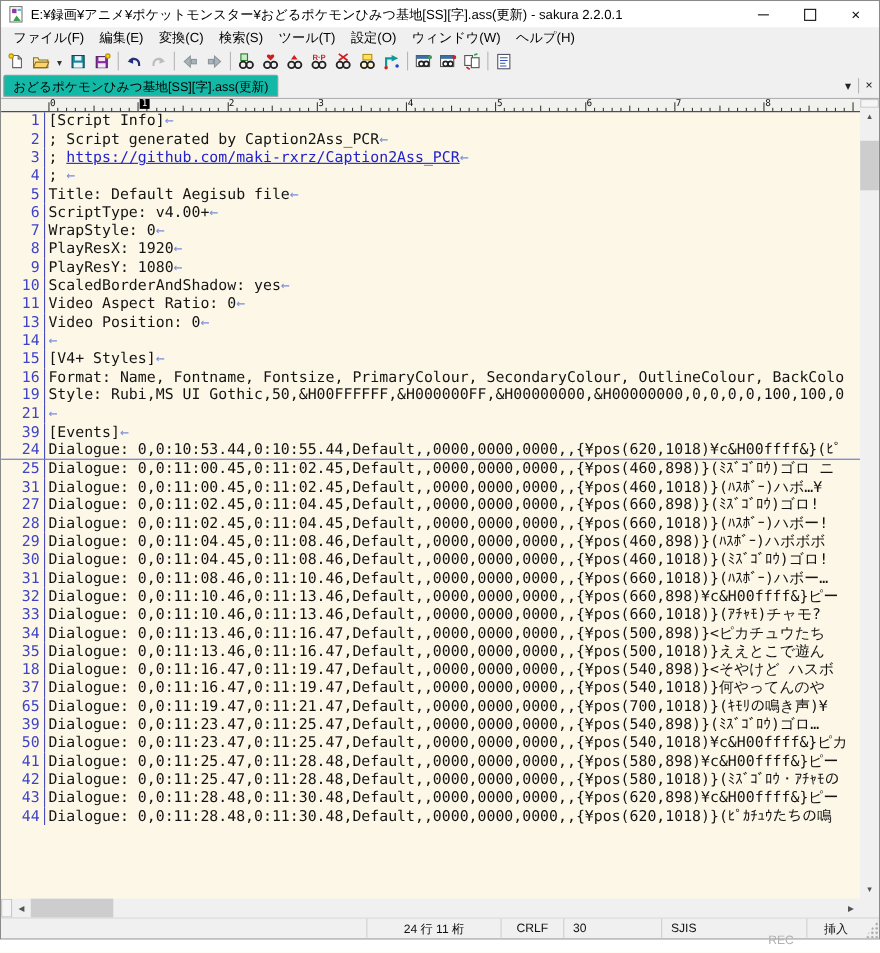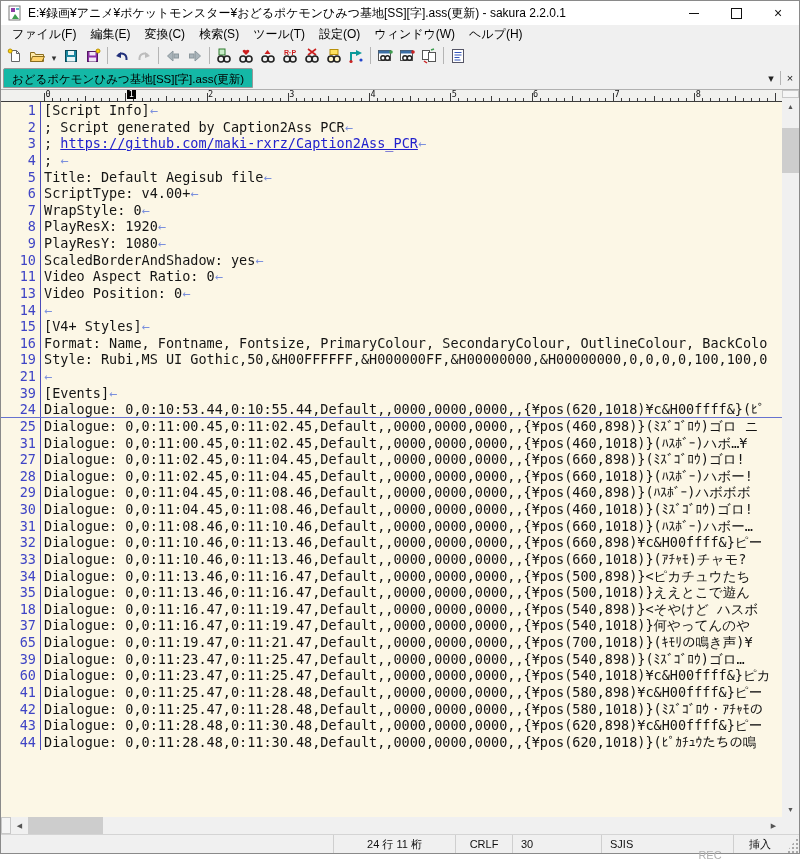--- a/index.html
+++ b/index.html
@@ -543,21 +543,21 @@
           </div>
           <div class="row">
             <span class="num">65</span>
             <span class="txt">Dialogue: 0,0:11:19.47,0:11:21.47,Default,,0000,0000,0000,,{¥pos(700,1018)}(ｷﾓﾘの鳴き声)¥</span>
           </div>
           <div class="row">
             <span class="num">39</span>
             <span class="txt">Dialogue: 0,0:11:23.47,0:11:25.47,Default,,0000,0000,0000,,{¥pos(540,898)}(ﾐｽﾞｺﾞﾛｳ)ゴロ…</span>
           </div>
           <div class="row">
-            <span class="num">60</span>
+            <span class="num">50</span>
             <span class="txt">Dialogue: 0,0:11:23.47,0:11:25.47,Default,,0000,0000,0000,,{¥pos(540,1018)¥c&amp;H00ffff&amp;}ピカ</span>
           </div>
           <div class="row">
             <span class="num">41</span>
             <span class="txt">Dialogue: 0,0:11:25.47,0:11:28.48,Default,,0000,0000,0000,,{¥pos(580,898)¥c&amp;H00ffff&amp;}ピー</span>
           </div>
           <div class="row">
             <span class="num">42</span>
             <span class="txt">Dialogue: 0,0:11:25.47,0:11:28.48,Default,,0000,0000,0000,,{¥pos(580,1018)}(ﾐｽﾞｺﾞﾛｳ・ｱﾁｬﾓの</span>
           </div>

